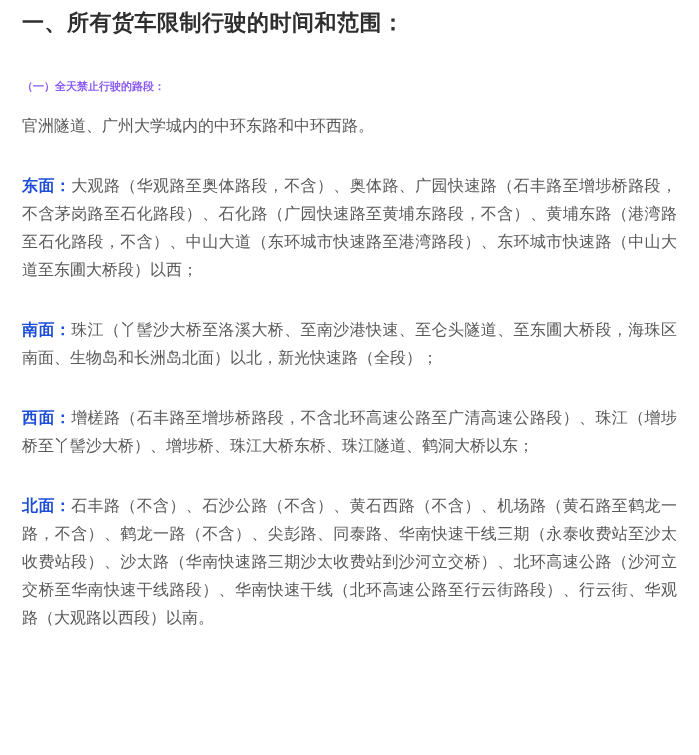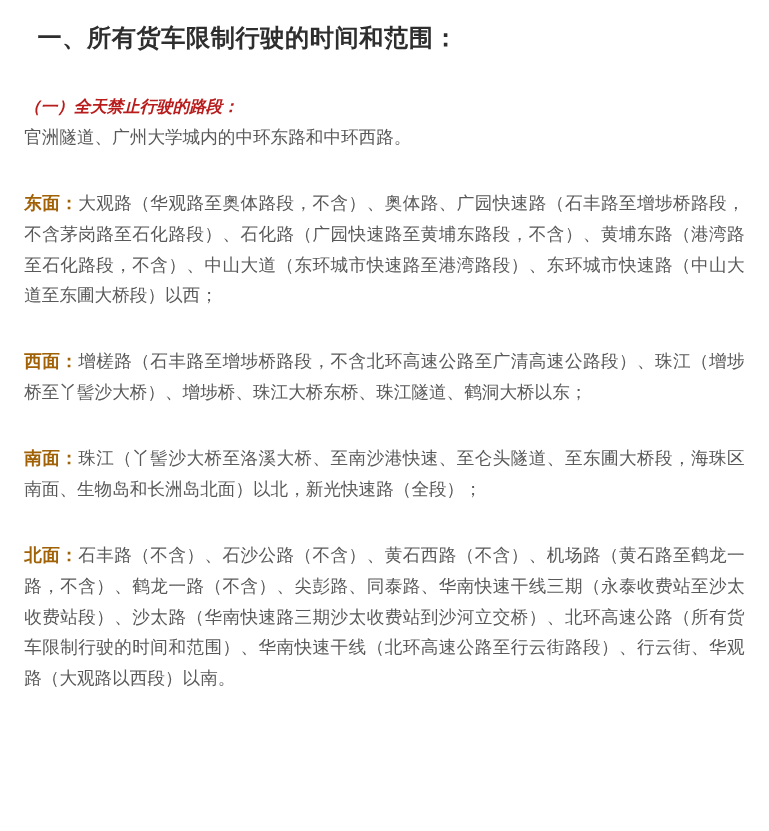--- a/index.html
+++ b/index.html
@@ -8,66 +8,65 @@
     background: #ffffff;
   }
   .page {
     width: 699px;
     box-sizing: border-box;
     padding: 8px 22px 15px 22px;
     background: #ffffff;
     font-family: "Liberation Sans", sans-serif;
   }
   .doc-title {
-    margin: 12px;
+    margin: 0;
     font-size: 22px;
     font-weight: 700;
     color: #2e2e2e;
     line-height: 30px;
     letter-spacing: 0.5px;
   }
   .sub-heading {
     margin: 34px 0 0 0;
-    font-size: 15px;
+    font-size: 11px;
     font-weight: 700;
-    color: #b91c1c;
+    color: #8b5cf6;
     line-height: 28px;
-    font-style: italic;
   }
   .para {
     margin: 32px 0 0 0;
     font-size: 16px;
     font-weight: 400;
     color: #595959;
     line-height: 28px;
     text-align: justify;
   }
   .sub-heading + .para {
-    margin-top: 0;
+    margin-top: 12px;
   }
   .lead-label {
     font-weight: 700;
-    color: #a16207;
+    color: #1d4ed8;
     margin-top: 28px;
   }
 </style>
 </head>
 <body>
 
 <div class="page">
 
   <h1 class="doc-title">一、所有货车限制行驶的时间和范围：</h1>
 
   <h2 class="sub-heading">（一）全天禁止行驶的路段：</h2>
 
   <p class="para">官洲隧道、广州大学城内的中环东路和中环西路。</p>
 
 
 
   <p class="para"><span class="lead-label">东面：</span><span>大观路（华观路至奥体路段，不含）、奥体路、广园快速路（石丰路至增埗桥路段，不含茅岗路至石化路段）、石化路（广园快速路至黄埔东路段，不含）、黄埔东路（港湾路至石化路段，不含）、中山大道（东环城市快速路至港湾路段）、东环城市快速路（中山大道至东圃大桥段）以西；</span></p>
 
+  <p class="para"><span class="lead-label">南面：</span><span>珠江（丫髻沙大桥至洛溪大桥、至南沙港快速、至仑头隧道、至东圃大桥段，海珠区南面、生物岛和长洲岛北面）以北，新光快速路（全段）；</span></p>
+
   <p class="para"><span class="lead-label">西面：</span><span>增槎路（石丰路至增埗桥路段，不含北环高速公路至广清高速公路段）、珠江（增埗桥至丫髻沙大桥）、增埗桥、珠江大桥东桥、珠江隧道、鹤洞大桥以东；</span></p>
 
-  <p class="para"><span class="lead-label">南面：</span><span>珠江（丫髻沙大桥至洛溪大桥、至南沙港快速、至仑头隧道、至东圃大桥段，海珠区南面、生物岛和长洲岛北面）以北，新光快速路（全段）；</span></p>
-
-  <p class="para"><span class="lead-label">北面：</span><span>石丰路（不含）、石沙公路（不含）、黄石西路（不含）、机场路（黄石路至鹤龙一路，不含）、鹤龙一路（不含）、尖彭路、同泰路、华南快速干线三期（永泰收费站至沙太收费站段）、沙太路（华南快速路三期沙太收费站到沙河立交桥）、北环高速公路（所有货车限制行驶的时间和范围）、华南快速干线（北环高速公路至行云街路段）、行云街、华观路（大观路以西段）以南。</span></p>
+  <p class="para"><span class="lead-label">北面：</span><span>石丰路（不含）、石沙公路（不含）、黄石西路（不含）、机场路（黄石路至鹤龙一路，不含）、鹤龙一路（不含）、尖彭路、同泰路、华南快速干线三期（永泰收费站至沙太收费站段）、沙太路（华南快速路三期沙太收费站到沙河立交桥）、北环高速公路（沙河立交桥至华南快速干线路段）、华南快速干线（北环高速公路至行云街路段）、行云街、华观路（大观路以西段）以南。</span></p>
 
 </div>
 
 </body></html>

